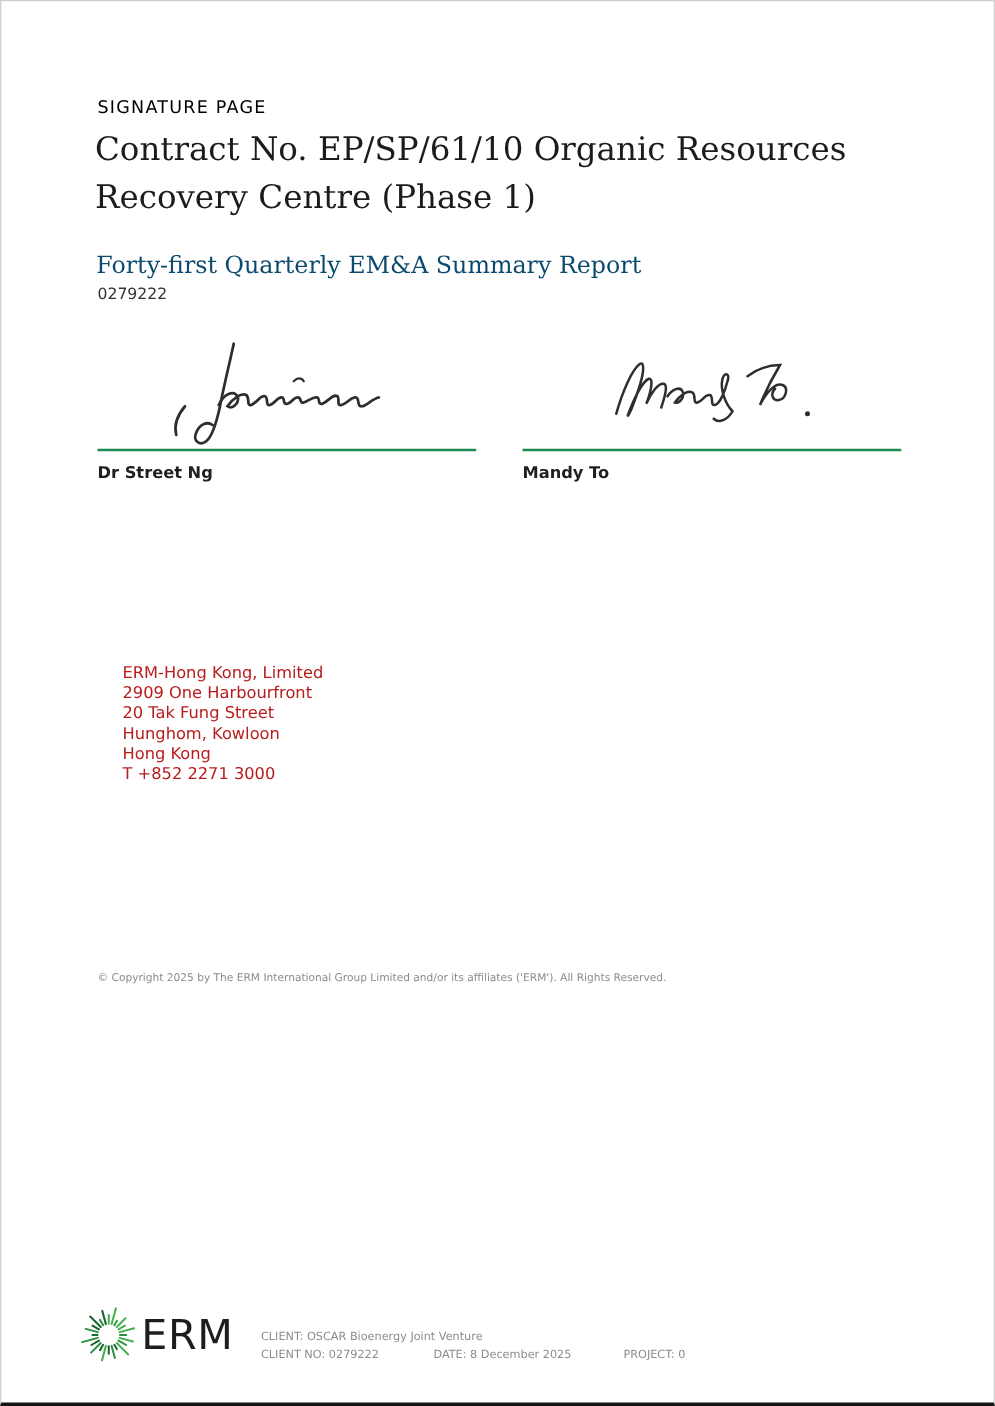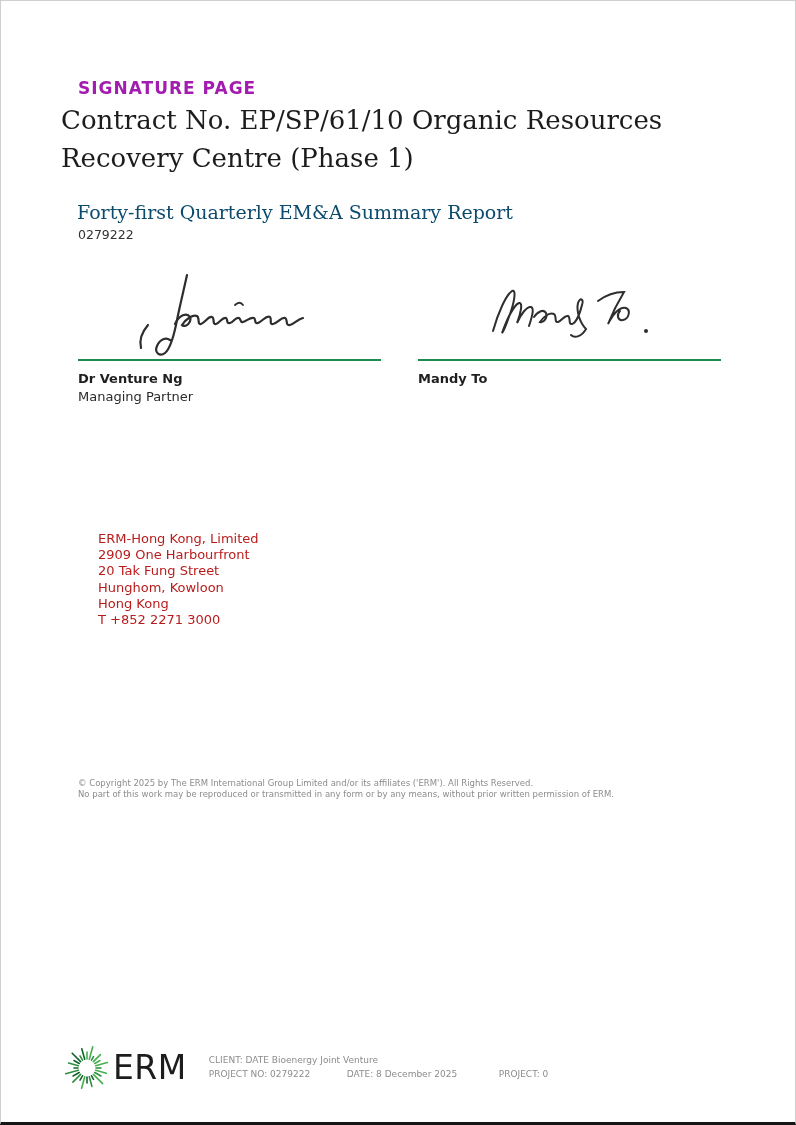--- a/index.html
+++ b/index.html
@@ -9,25 +9,25 @@
     background:#ffffff;
     box-sizing:border-box;
     border:1px solid #cfcfcf;
     border-bottom:3px solid #161616;
     font-family:"DejaVu Sans",sans-serif;
     color:#222222;
     overflow:hidden;
   }
   .eyebrow{
     position:absolute;left:77px;top:77px;
-    font-size:17px;font-weight:700;letter-spacing:1px;
-    color:#a21caf;
+    font-size:14px;font-weight:400;letter-spacing:1px;
+    color:#000000;
   }
   .title{
-    position:absolute;left:60px;top:100px;
+    position:absolute;left:75px;top:100px;
     font-family:"DejaVu Serif",serif;
     font-size:26px;line-height:38px;font-weight:400;
     color:#1c1c1c;white-space:nowrap;
   }
   .subtitle{
     position:absolute;left:76px;top:200px;
     font-family:"DejaVu Serif",serif;
     font-size:19px;color:#0c4a6e;white-space:nowrap;
   }
   .projnum{
@@ -46,21 +46,21 @@
   .address{
     position:absolute;left:77px;top:530px;
     font-size:13px;line-height:16.2px;color:#b91c1c;margin-left:20px;
   }
   .copyright{
     position:absolute;left:77px;top:777px;
     font-size:8.5px;line-height:10.5px;color:#8c8c8c;
   }
   .footer{
     position:absolute;left:63px;top:1044px;right:67px;
-    display:flex;align-items:flex-start;
+    display:flex;align-items:flex-end;
   }
   .logo{display:flex;align-items:center;}
   .burst{display:block;width:46px;height:46px;}
   .logo-text{
     font-size:33px;font-weight:500;letter-spacing:0.5px;
     color:#1d1d1d;margin-left:3px;line-height:46px;
   }
   .footer-meta{
     margin-left:22px;
     font-size:9px;line-height:14px;color:#8c8c8c;
@@ -88,22 +88,21 @@
   <div class="sig-row">
 
     <div class="sig-col">
       <svg class="signature" viewBox="0 0 303 88" fill="none" stroke="#2e2e2e" stroke-width="2.2" stroke-linecap="round">
         <path d="M109,6 C106,20 101,40 98,56 C95,70 92,80 87,84 C82,88 76,84 79,77 C82,70 88,68 92,71"></path>
         <path d="M70,56 C64,63 61,71 63,79"></path>
         <path d="M97,55 C101,46 109,43 112,48 C114,53 108,59 104,56 C108,50 115,45 119,47 C122,49 119,56 123,55 C128,53 130,47 134,48 C137,49 134,56 138,55 C142,54 144,48 148,49 C150,50 148,55 152,54 C156,53 157,48 161,49 C163,50 162,54 165,53 C169,52 172,48 176,49 C178,50 176,55 180,54 C185,52 188,46 192,48 C194,50 191,56 195,55 C200,54 203,48 207,49 C210,50 207,57 212,56 C216,55 220,50 225,49"></path>
         <path d="M157,36 C160,33 163,33 165,36" stroke-width="1.8"></path>
       </svg>
       <div class="sig-line"></div>
-      <div class="sig-name">Dr Venture Ng</div>
-      <div class="sig-role">Managing Partner</div>
+      <div class="sig-name">Dr Street Ng</div>
     </div>
 
     <div class="sig-col">
       <svg class="signature" viewBox="0 0 303 88" fill="none" stroke="#2e2e2e" stroke-width="2" stroke-linecap="round">
         <path d="M75,62 C80,44 88,26 94,22 C98,20 97,30 93,42 C89,54 86,62 84,64 C89,50 96,36 101,34 C105,33 103,44 99,54 C103,45 109,37 113,38 C117,39 113,51 111,57"></path>
         <path d="M116,48 C120,42 126,40 128,44 C130,48 126,54 122,53 C126,47 132,43 136,45 C139,47 136,54 140,53 C144,52 146,46 150,47 C153,48 150,56 154,55 C158,54 162,44 164,36 C166,30 162,28 160,34 C158,42 162,54 168,60 C164,67 157,70 153,66"></path>
         <path d="M180,32 C188,26 198,23 206,23 C200,33 194,45 190,55 C195,45 202,37 208,39 C213,41 211,50 205,51 C200,52 198,46 202,42"></path>
         <circle cx="228" cy="62" r="2" fill="#2e2e2e" stroke="none"></circle>
       </svg>
       <div class="sig-line"></div>
@@ -116,21 +115,20 @@
     <div>ERM-Hong Kong, Limited</div>
     <div>2909 One Harbourfront</div>
     <div>20 Tak Fung Street</div>
     <div>Hunghom, Kowloon</div>
     <div>Hong Kong</div>
     <div>T +852 2271 3000</div>
   </div>
 
   <div class="copyright">
     <div>© Copyright 2025 by The ERM International Group Limited and/or its affiliates ('ERM'). All Rights Reserved.</div>
-    <div>No part of this work may be reproduced or transmitted in any form or by any means, without prior written permission of ERM.</div>
   </div>
 
   <div class="footer">
     <div class="logo">
       <svg class="burst" viewBox="0 0 46 46" fill="none" stroke-width="1.6" stroke-linecap="round">
         <g stroke="#45b04e">
           <line x1="23" y1="14" x2="23" y2="7"></line>
           <line x1="25.3" y1="14.3" x2="28.7" y2="1.7"></line>
           <line x1="29.4" y1="16.6" x2="36.4" y2="9.6"></line>
           <line x1="30.8" y1="18.5" x2="36" y2="15.5"></line>
@@ -158,21 +156,21 @@
           <line x1="15.2" y1="18.5" x2="10" y2="15.5"></line>
           <line x1="16.6" y1="16.6" x2="8.2" y2="8.2"></line>
           <line x1="20.7" y1="14.3" x2="17.8" y2="3.7"></line>
         </g>
       </svg>
       <span class="logo-text">ERM</span>
     </div>
     <div class="footer-meta">
       <div class="meta-row">
         <span>CLIENT:</span>
-        <span>DATE Bioenergy Joint Venture</span>
+        <span>OSCAR Bioenergy Joint Venture</span>
       </div>
       <div class="meta-row">
-        <span class="meta-item w1"><span>PROJECT NO:</span> <span>0279222</span></span><span class="meta-item w2"><span>DATE:</span> <span>8 December 2025</span></span><span class="meta-item"><span>PROJECT:</span> <span>0</span></span>
+        <span class="meta-item w1"><span>CLIENT NO:</span> <span>0279222</span></span><span class="meta-item w2"><span>DATE:</span> <span>8 December 2025</span></span><span class="meta-item"><span>PROJECT:</span> <span>0</span></span>
       </div>
     </div>
   </div>
 
 </div>
 
 </body></html>

